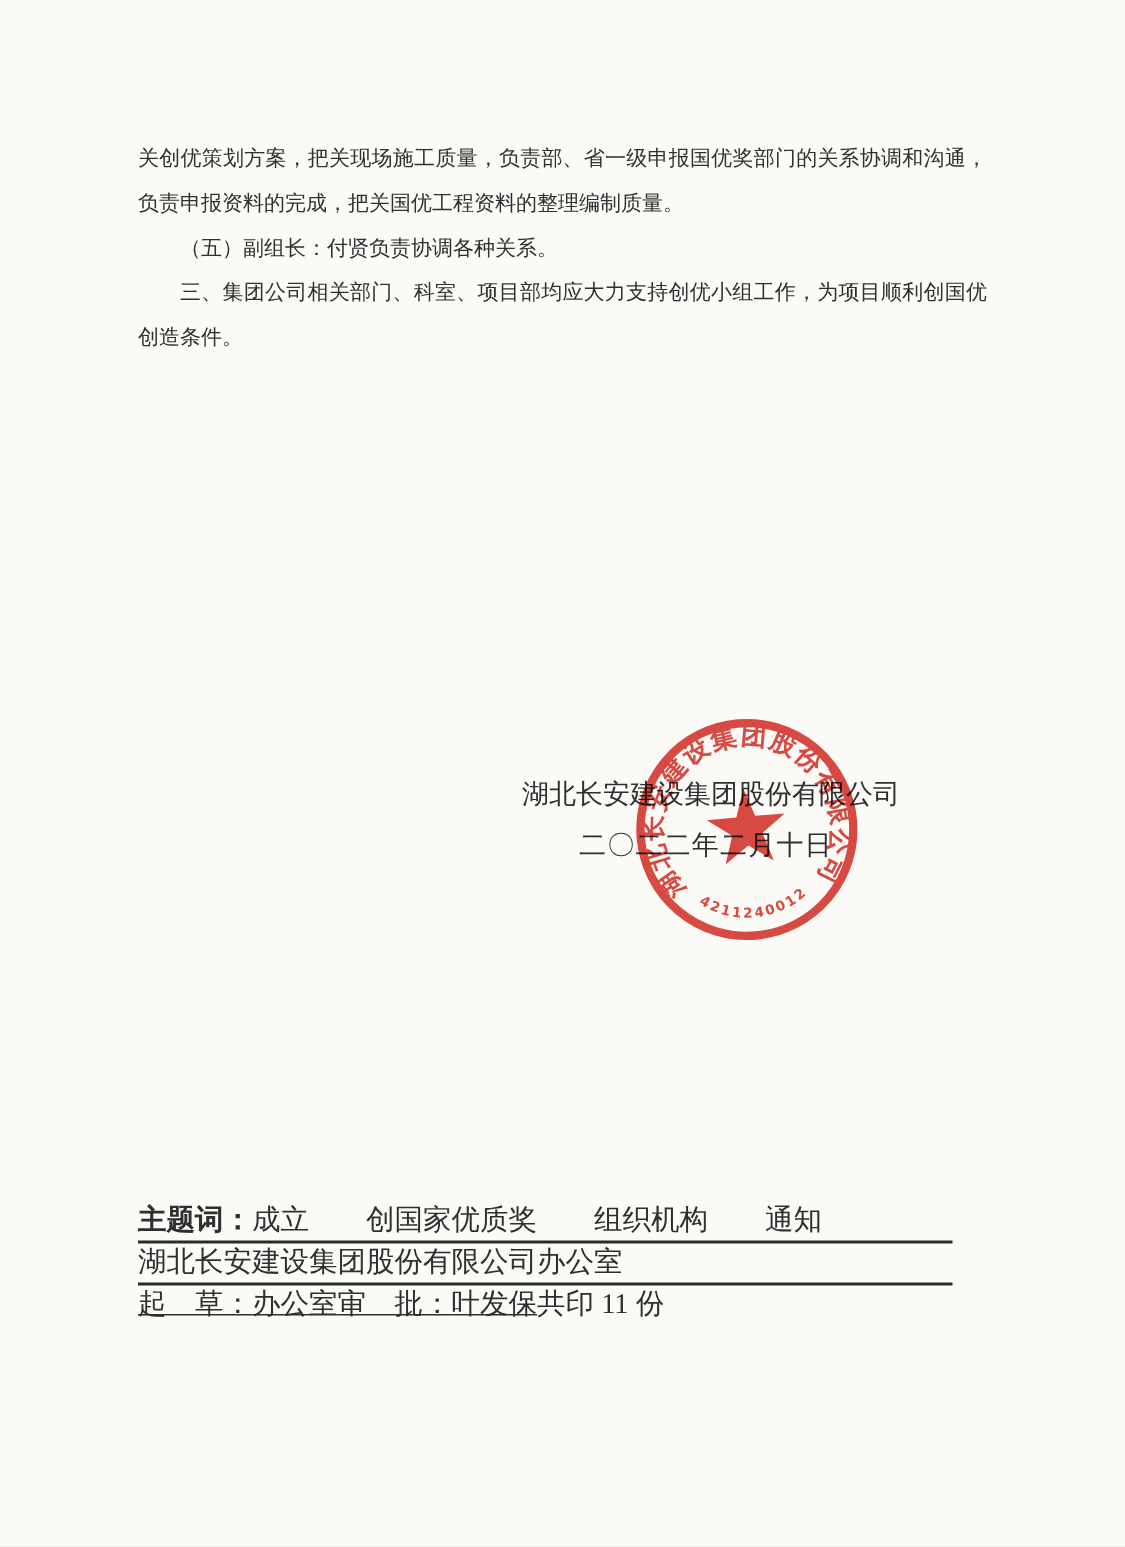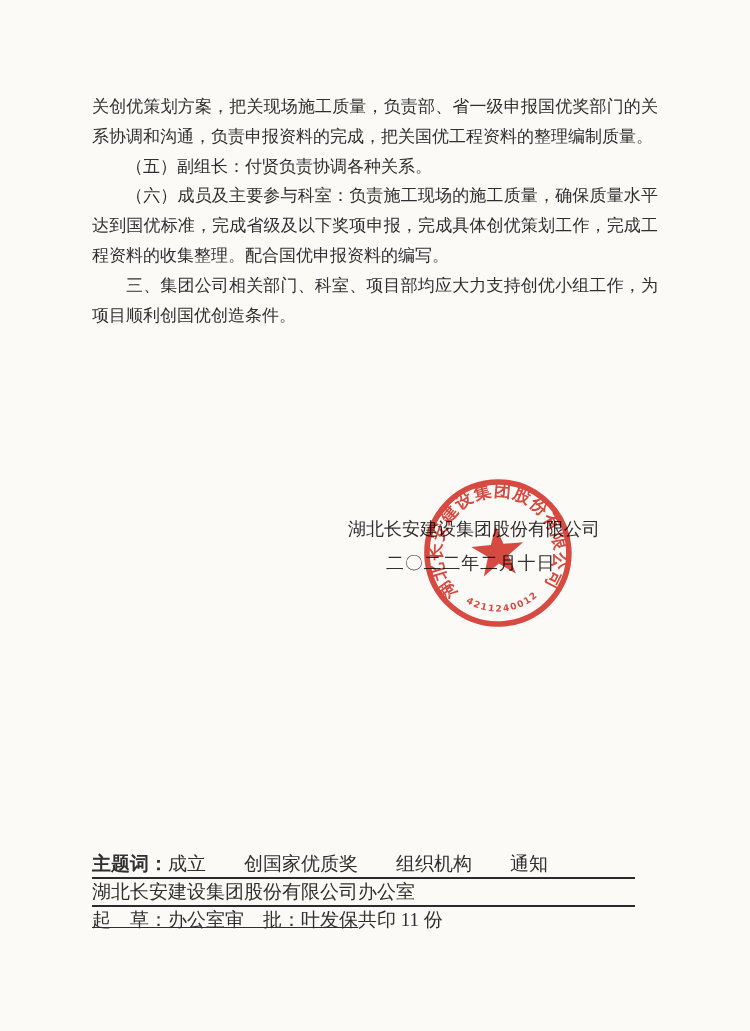--- a/index.html
+++ b/index.html
@@ -8,21 +8,21 @@
     width:750px;height:1031px;
     margin:0 auto;
     background:#fbfaf7;
     overflow:hidden;
     font-family:"Liberation Serif","DejaVu Serif",serif;
     color:#2f2f2f;
   }
   
   .body-text{
     position:absolute;left:92px;top:92px;width:566px;
-    font-size:17px;line-height:29.8px;
+    font-size:14px;line-height:29.8px;
     text-align:justify;
     letter-spacing:0;
   }
   .body-text p{margin:0;padding:0;}
   .body-text p.indent{text-indent:2em;}
   
   .sig-company{
     position:absolute;left:348px;top:517px;
     font-size:18px;line-height:24px;letter-spacing:0;
     white-space:nowrap;
@@ -46,42 +46,41 @@
     font-size:17px;letter-spacing:1.2px;font-weight:bold;
     fill:#d6372e;
   }
   .seal-num-text{
     font-family:"DejaVu Sans","Liberation Sans",sans-serif;
     font-size:9px;letter-spacing:1.5px;font-weight:bold;
     fill:#d6372e;
   }
   
   .footer{
-    position:absolute;left:92px;top:851px;width:543px;
+    position:absolute;left:92px;top:801px;width:543px;
     font-size:19px;
   }
   .f-row{
     display:flex;align-items:center;
     height:26px;line-height:26px;
     white-space:nowrap;
   }
   .f-row.underlined{border-bottom:2px solid #2b2b2b;}
   .f-label{font-weight:bold;}
   .f-spread{justify-content:flex-start;}
   .f-group{display:flex;text-decoration:underline;}
 </style>
 </head>
 <body>
 
 <div class="page">
 
   <div class="body-text">
     <p>关创优策划方案，把关现场施工质量，负责部、省一级申报国优奖部门的关系协调和沟通，负责申报资料的完成，把关国优工程资料的整理编制质量。</p>
     <p class="indent">（五）副组长：付贤负责协调各种关系。</p>
-    <p class="indent">（六）成员及主要参与科室：负责施工现场的施工质量，确保质量水平达到国优标准，完成省级及以下奖项申报，完成具体创优策划工作，完成工程资料的收集整理。配合国优申报资料的编写。</p>
     <p class="indent">三、集团公司相关部门、科室、项目部均应大力支持创优小组工作，为项目顺利创国优创造条件。</p>
   </div>
 
   <div class="sig-company">湖北长安建设集团股份有限公司</div>
   <div class="sig-date">二〇二二年二月十日</div>
 
   <div class="seal">
     <svg width="152" height="152" viewBox="0 0 150 150">
       <circle cx="75" cy="74" r="70" fill="none" stroke="#d6372e" stroke-width="5.5"></circle>
       <path id="sealArcTop" d="M32.1,110 A56,56 0 1 1 117.9,110" fill="none"></path>

